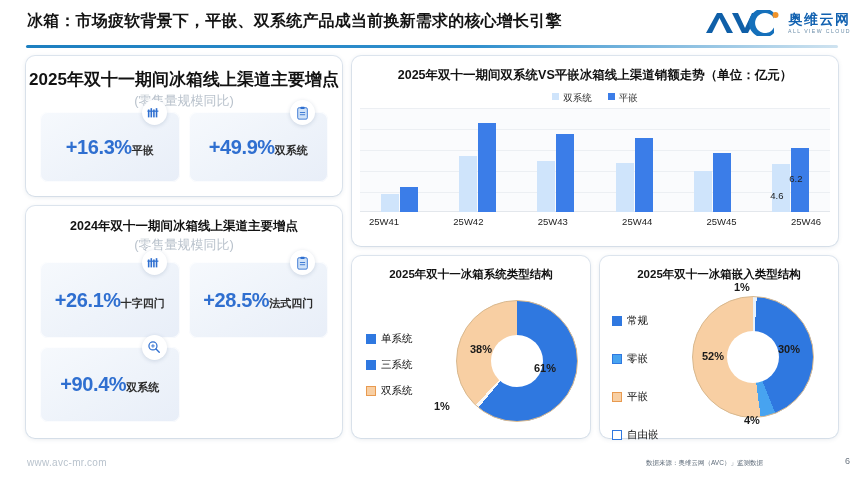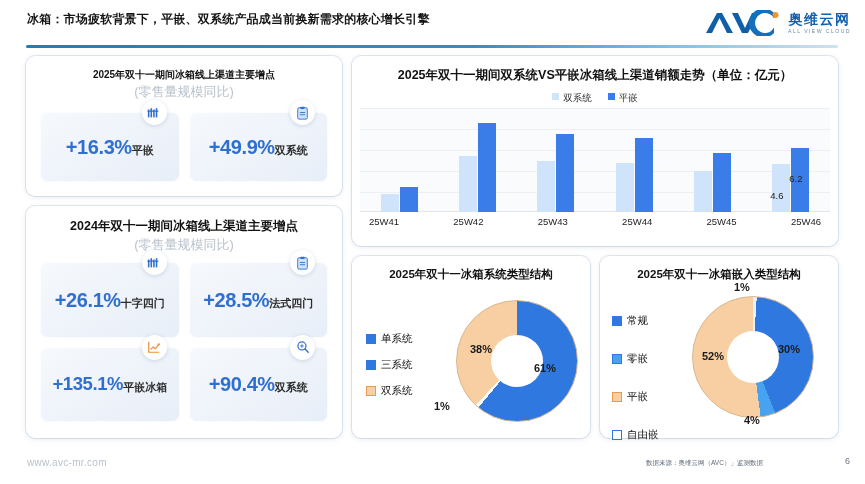--- a/index.html
+++ b/index.html
@@ -6,21 +6,21 @@
   body{
     width:865px;height:484px;overflow:hidden;
     font-family:"Liberation Sans","DejaVu Sans",sans-serif;
     background:#ffffff;color:#1a1a1a;
     position:relative;
   }
   
   .header{position:absolute;left:0;top:0;width:865px;height:48px;}
   .title{
     position:absolute;left:27px;top:11px;
-    font-size:12px;font-weight:bold;letter-spacing:.2px;
+    font-size:16px;font-weight:bold;letter-spacing:.2px;
     color:#141414;white-space:nowrap;
   }
   .logo{position:absolute;right:14px;top:8px;height:30px;display:flex;align-items:center;gap:6px;}
   .logo-avc{position:relative;display:flex;align-items:center;}
   .logo-avc svg{display:block;}
   .logo-cn{display:flex;flex-direction:column;align-items:center;line-height:1;}
   .logo-cn .cn{font-size:14px;font-weight:bold;color:#1161b0;letter-spacing:1.5px;}
   .logo-cn .en{font-size:5.2px;color:#6a8ca8;letter-spacing:1.4px;margin-top:2.5px;}
   .hrule{position:absolute;left:26px;top:45px;width:812px;height:2.5px;
          background:linear-gradient(90deg,#1d7fc0 0%,#2f8fcd 55%,#cfe3f0 100%);border-radius:2px;}
@@ -115,21 +115,21 @@
     </div>
   </div>
   <div class="hrule"></div>
 </div>
 
 <div class="wm" style="left:150px;top:320px;font-size:46px;">AVC</div>
 <div class="wm" style="left:430px;top:120px;font-size:30px;">奥维云网</div>
 <div class="wm" style="left:640px;top:290px;font-size:24px;">奥维云网</div>
 
 <div class="panel" style="left:26px;top:56px;width:316px;height:140px;">
-  <div class="panel-title" style="margin-top:12px;font-size:10px;">2025年双十一期间冰箱线上渠道主要增点</div>
+  <div class="panel-title" style="margin-top:12px;font-size:17px;">2025年双十一期间冰箱线上渠道主要增点</div>
   <div class="panel-sub">(零售量规模同比)</div>
 
   <div class="kpi-grid" style="left:14px;top:56px;width:288px;height:70px;grid-template-columns:1fr 1fr;">
     <div class="kpi">
       <div class="kpi-icon">
         <svg width="14" height="14" viewBox="0 0 16 16">
           <rect x="1" y="4" width="1.8" height="9" fill="#2f6fd0"></rect>
             <rect x="4" y="2.5" width="1.8" height="10.5" fill="#2f6fd0"></rect>
           <rect x="7" y="4" width="1.8" height="9" fill="#2f6fd0"></rect>
             <rect x="10" y="2.5" width="1.8" height="10.5" fill="#2f6fd0"></rect>
@@ -176,31 +176,20 @@
       <div class="kpi-icon">
         <svg width="13" height="14" viewBox="0 0 14 16">
           <rect x="1.5" y="2" width="11" height="13" rx="1.5" fill="#cfe2f8" stroke="#2f6fd0" stroke-width="1"></rect>
           <rect x="4.5" y="0.8" width="5" height="2.6" rx="1" fill="#2f6fd0"></rect>
           <rect x="4" y="7" width="6" height="1" fill="#2f6fd0"></rect>
             <rect x="4" y="9.5" width="6" height="1" fill="#2f6fd0"></rect>
         </svg>
       </div>
       <div class="kpi-val">+28.5%</div>
       <div class="kpi-lbl">法式四门</div>
-    </div>
-    <div class="kpi">
-      <div class="kpi-icon">
-        <svg width="14" height="14" viewBox="0 0 16 16">
-          <path d="M2 2 L2 14 L14 14" stroke="#e8923b" stroke-width="1.4" fill="none"></path>
-          <path d="M4 11 L7 8 L9.5 10 L13.5 5" stroke="#e8923b" stroke-width="1.4" fill="none"></path>
-          <circle cx="13.5" cy="5" r="1.3" fill="#e8923b"></circle>
-        </svg>
-      </div>
-      <div class="kpi-val small">+135.1%</div>
-      <div class="kpi-lbl">平嵌冰箱</div>
     </div>
     <div class="kpi">
       <div class="kpi-icon">
         <svg width="14" height="14" viewBox="0 0 16 16">
           <circle cx="6.8" cy="6.8" r="4.6" stroke="#2f6fd0" stroke-width="1.4" fill="none"></circle>
           <path d="M10.3 10.3 L14 14" stroke="#2f6fd0" stroke-width="1.6" stroke-linecap="round"></path>
           <path d="M4.7 6.8 H8.9 M6.8 4.7 V8.9" stroke="#2f6fd0" stroke-width="1"></path>
         </svg>
       </div>
       <div class="kpi-val">+90.4%</div>

